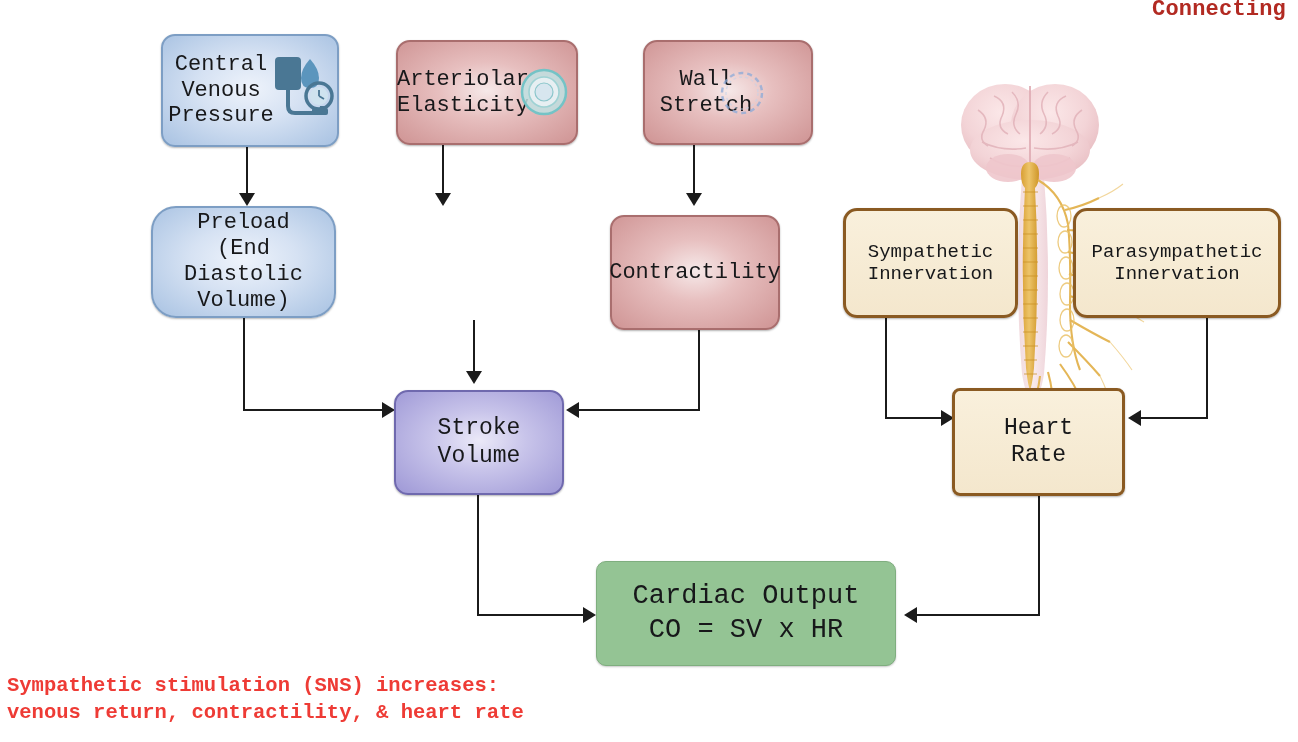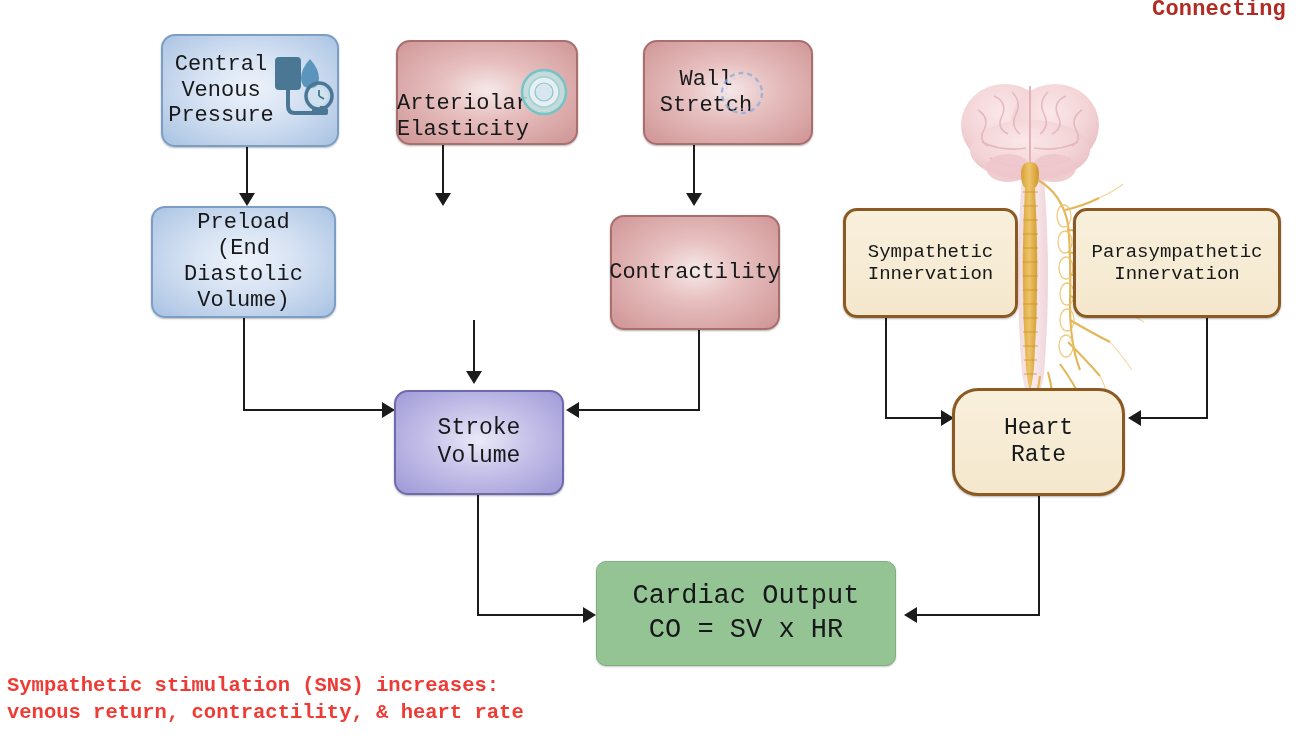--- a/index.html
+++ b/index.html
@@ -236,21 +236,21 @@
   <svg class="icon-slot" style="left:272px; top:51px;" width="62" height="78" viewBox="0 0 62 78">
     <rect x="3" y="6" width="26" height="33" rx="4" fill="#4a7794"></rect>
     <path d="M38 8 q9 10 9 19 q0 10 -9 10 q-9 0 -9 -10 q0 -9 9 -19 z" fill="#5b95bd"></path>
     <circle cx="47" cy="45" r="13" fill="none" stroke="#4a7794" stroke-width="3.5"></circle>
     <circle cx="47" cy="45" r="9" fill="#cfe3ef"></circle>
     <path d="M47 45 l0 -6 M47 45 l5 3" stroke="#4a7794" stroke-width="1.8" fill="none"></path>
     <rect x="40" y="57" width="16" height="7" rx="2" fill="#4a7794"></rect>
     <path d="M16 39 v16 q0 7 7 7 h20 q7 0 7 -7" fill="none" stroke="#4a7794" stroke-width="4"></path>
   </svg>
 
-  <div class="node n-rose" style="left:396px; top:40px; width:182px; height:105px; border-radius:14px; font-size:22px;align-items:flex-end;">
+  <div class="node n-rose" style="left:396px; top:40px; width:182px; height:105px; border-radius:14px; font-size:22px;">
     <span class="label" style="padding-right:48px;">Arteriolar
 Elasticity</span>
   </div>
   <svg class="icon-slot" style="left:519px; top:67px;" width="50" height="50" viewBox="0 0 50 50">
     <circle cx="25" cy="25" r="22" fill="#bfe0e2" opacity="0.85"></circle>
     <circle cx="25" cy="25" r="22" fill="none" stroke="#74c3c6" stroke-width="2.5"></circle>
     <circle cx="25" cy="25" r="15" fill="#e7eff2"></circle>
     <circle cx="25" cy="25" r="15" fill="none" stroke="#9fd2d4" stroke-width="1.6"></circle>
     <circle cx="25" cy="25" r="9" fill="#d7e6ef"></circle>
     <circle cx="25" cy="25" r="9" fill="none" stroke="#8cc6cb" stroke-width="1.2"></circle>
@@ -267,21 +267,21 @@
 
   <div class="conn v" style="left:246px; top:147px; height:52px;"></div>
   <div class="arrow down" style="left:239px; top:193px;"></div>
 
   <div class="conn v" style="left:442px; top:145px; height:54px;"></div>
   <div class="arrow down" style="left:435px; top:193px;"></div>
 
   <div class="conn v" style="left:693px; top:145px; height:54px;"></div>
   <div class="arrow down" style="left:686px; top:193px;"></div>
 
-  <div class="node n-blue" style="left:151px; top:206px; width:185px; height:112px; border-radius:14px; font-size:22px;">
+  <div class="node n-blue" style="left:151px; top:206px; width:185px; height:112px; border-radius:25px; font-size:22px;">
     <span class="label">Preload
 (End Diastolic
 Volume)</span>
   </div>
 
 
   <div class="node n-rose" style="left:610px; top:215px; width:170px; height:115px; border-radius:14px; font-size:22px;align-items:center;">
     <span class="label">Contractility</span>
   </div>
 
@@ -312,21 +312,21 @@
 
   <div class="conn v" style="left:1206px; top:318px; height:100px;"></div>
   <div class="conn h" style="left:1140px; top:417px; width:68px;"></div>
   <div class="arrow left" style="left:1128px; top:410px;"></div>
 
   <div class="node n-purple" style="left:394px; top:390px; width:170px; height:105px; border-radius:14px; font-size:23px;">
     <span class="label">Stroke
 Volume</span>
   </div>
 
-  <div class="node n-cream" style="left:952px; top:388px; width:173px; height:108px; border-radius:26px; font-size:23px;">
+  <div class="node n-cream" style="left:952px; top:388px; width:173px; height:108px; border-radius:8px; font-size:23px;">
     <span class="label">Heart
 Rate</span>
   </div>
 
   <div class="conn v" style="left:477px; top:495px; height:120px;"></div>
   <div class="conn h" style="left:477px; top:614px; width:110px;"></div>
   <div class="arrow right" style="left:583px; top:607px;"></div>
 
   <div class="conn v" style="left:1038px; top:496px; height:119px;"></div>
   <div class="conn h" style="left:916px; top:614px; width:124px;"></div>

